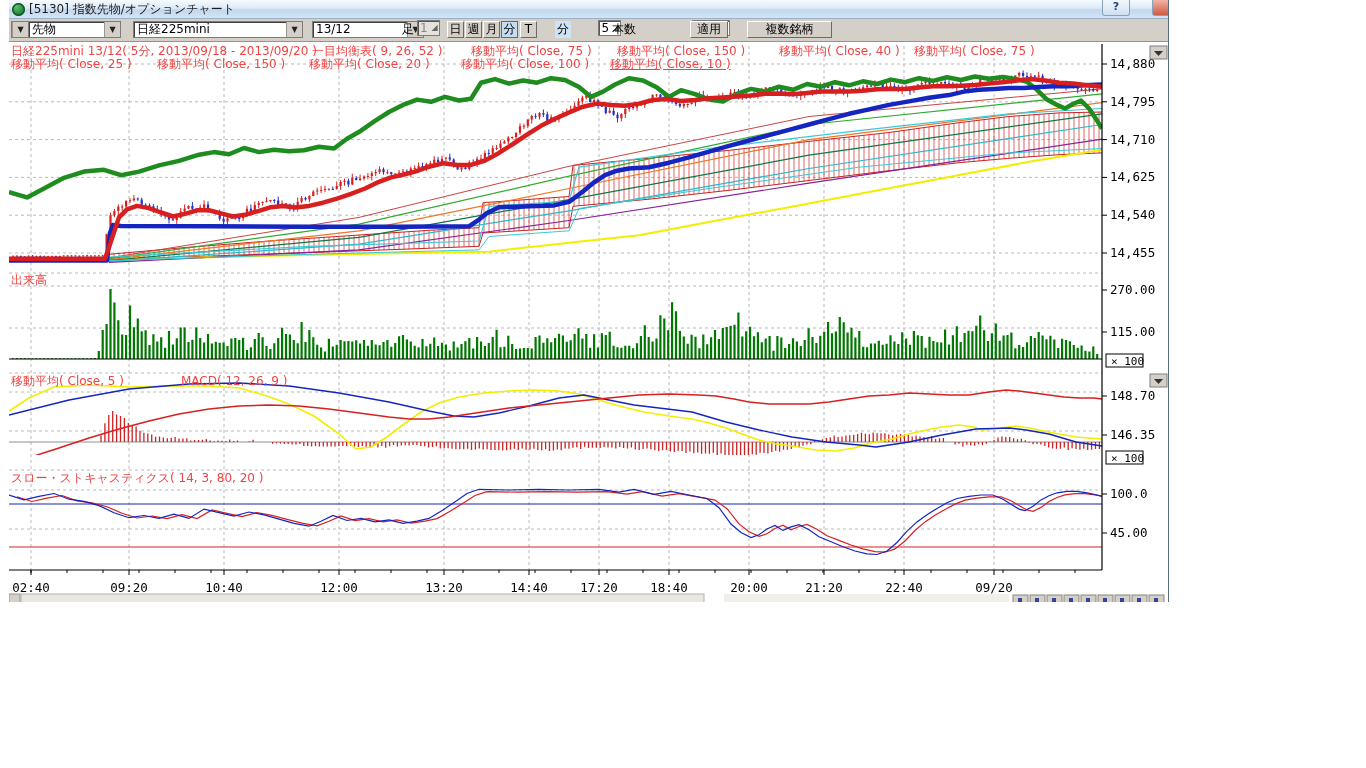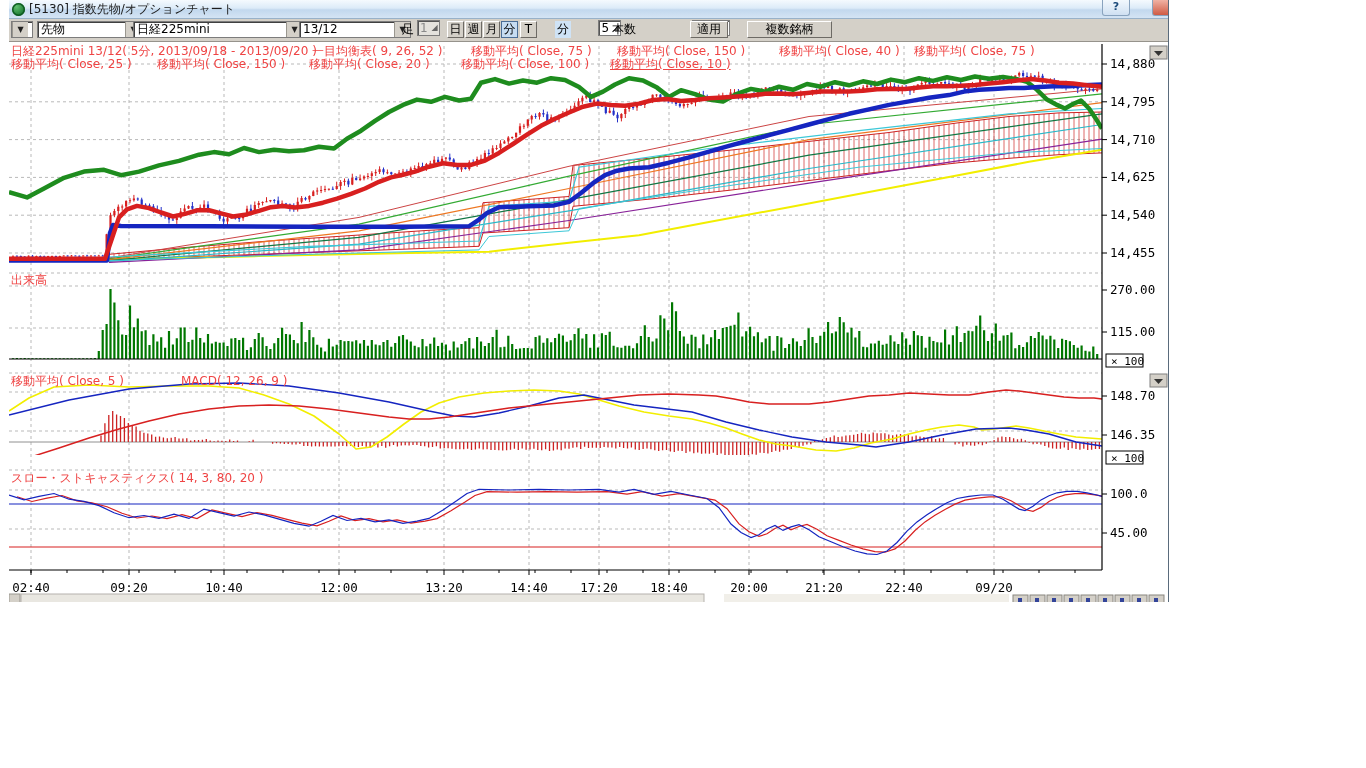--- a/index.html
+++ b/index.html
@@ -50,29 +50,29 @@
       <span class="app-icon"></span>
       <span class="title-text">[5130] 指数先物/オプションチャート</span>
       <span class="caption-btn help-btn">?</span>
       <span class="caption-btn close-btn"></span>
     </div>
 
     <div class="toolbar">
       <span class="tb combo" style="left:2px;width:22px">
         <span class="arw">▼</span>
       </span>
-      <span class="tb combo" style="left:28px;width:105px">
+      <span class="tb combo" style="left:19px;width:93px">
         <span class="val">先物</span>
         <span class="arw">▼</span>
       </span>
       <span class="tb combo" style="left:124px;width:170px">
         <span class="val">日経225mini</span>
         <span class="arw">▼</span>
       </span>
-      <span class="tb combo" style="left:290px;width:112px">
+      <span class="tb combo" style="left:303px;width:112px">
         <span class="val">13/12</span>
         <span class="arw">▼</span>
       </span>
       <span class="tb tlabel" style="left:393px">足</span>
       <span class="tb spin dis" style="left:408px;width:26px">1</span>
       <span class="tb btn" style="left:438px;width:17px">日</span>
       <span class="tb btn" style="left:456px;width:17px">週</span>
       <span class="tb btn" style="left:474px;width:17px">月</span>
       <span class="tb btn sel" style="left:492px;width:17px">分</span>
       <span class="tb btn" style="left:511px;width:17px">T</span>

